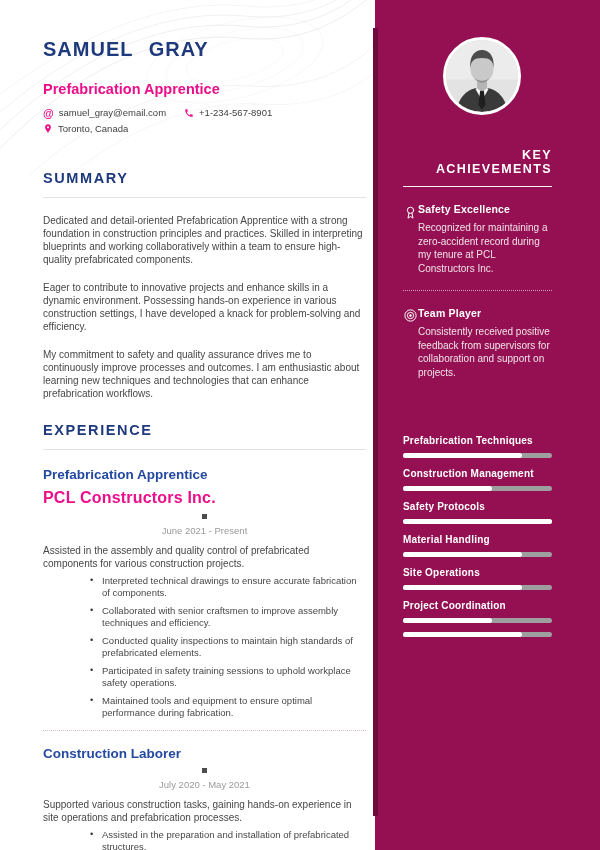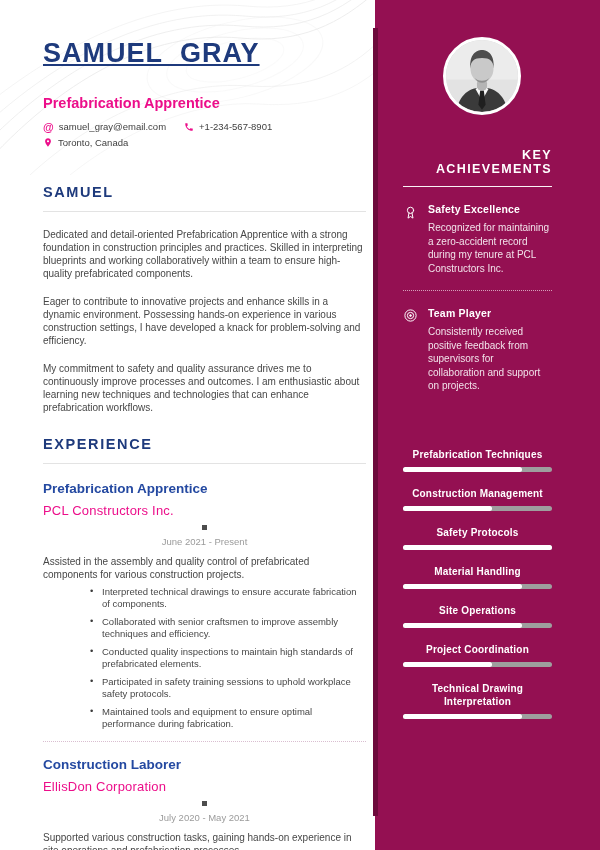--- a/index.html
+++ b/index.html
@@ -6,42 +6,42 @@
   html,body { background:#fff; }
   .page {
     position:relative; width:600px; height:850px; overflow:hidden;
     background:#fff; font-family:"Liberation Sans", sans-serif;
   }
   .swirl { position:absolute; top:0; left:0; pointer-events:none; }
 
   
   .main { position:absolute; left:0; top:0; width:375px; height:850px; padding:38px 9px 0 43px; }
   .name {
-    font-size:27px; font-weight:bold; color:var(--navy);
-    letter-spacing:1px; word-spacing:9px; margin-bottom:26px; position:relative;text-decoration:underline;
+    font-size:20px; font-weight:bold; color:var(--navy);
+    letter-spacing:1px; word-spacing:9px; margin-bottom:20px; position:relative;
   }
   .role-title { font-size:14.5px; font-weight:bold; color:var(--accent_pink); margin-bottom:10px; }
   .contacts { display:flex; flex-wrap:wrap; column-gap:18px; row-gap:5px; font-size:9.5px; color:#3e3e3e; }
   .contact { display:flex; align-items:center; gap:5px; }
   .at-glyph { color:var(--accent_pink); font-weight:bold; font-size:11px; line-height:10px; }
   .cicon svg { display:block; }
 
   .section { position:relative; }
   .section-heading {
     font-size:14.5px; font-weight:bold; color:var(--navy);
     letter-spacing:1.6px; padding-bottom:11px; border-bottom:1px solid #e3e3e3;
   }
   .summary-section { margin-top:36px; }
   .summary-body { padding-top:16px; }
   .summary-body p { font-size:10px; line-height:13px; color:var(--body_text); margin-bottom:15px; }
 
   .experience-section { margin-top:22px; }
   .exp-body { padding-top:17px; }
   .job-title { font-size:13.5px; font-weight:bold; color:var(--role_blue); margin-bottom:7px; }
-  .company { font-size:13px; font-weight:normal; color:var(--accent_pink); margin-bottom:7px; letter-spacing:.2px; }
+  .company { font-size:16px; font-weight:bold; color:var(--accent_pink); margin-bottom:7px; letter-spacing:.2px; }
   .dates { display:flex; align-items:center; gap:6px; font-size:9.5px; color:var(--muted_text); margin-bottom:8px;flex-direction:column; }
   .date-square { width:5px; height:5px; background:#4d4d4d; flex:none; }
   .job-desc { font-size:10px; line-height:13px; color:var(--body_text); margin-bottom:5px; }
   ul.bullets { list-style:none; padding-left:27px; }
   ul.bullets li { position:relative; font-size:9.5px; line-height:12px; color:var(--body_text); margin-bottom:6px;margin-left:32px; }
   ul.bullets li::before { content:"\2022"; position:absolute; left:-12px; top:-1px; color:#3c3c3c; }
   .job-divider { border:none; border-top:1px dotted #d9bed0; margin:11px 0 15px; }
 
   
   .sidebar {
@@ -54,29 +54,29 @@
     overflow:hidden; margin-left:40px; background:#dcdcdc;
   }
   .photo-wrap svg { display:block; }
 
   .side-heading {
     font-size:12.5px; font-weight:bold; letter-spacing:1.4px; color:#fff;
     padding-bottom:10px; border-bottom:1px solid rgba(255,255,255,.95);text-align:right;
   }
   .achievements-section { margin-top:33px; }
   .ach-list { padding-top:16px; }
-  .ach { display:flex; gap:10px; }
+  .ach { display:flex; gap:0; }
   .ach-icon { flex:none; width:15px; padding-top:1px; }
   .ach-title { font-size:10.5px; font-weight:bold; margin-bottom:6px; letter-spacing:.2px; }
   .ach-text { font-size:10px; line-height:13.5px; color:rgba(255,255,255,.88); }
   .side-divider { border:none; border-top:1px dotted rgba(255,255,255,.6); margin:15px 0 16px; }
 
   .expertise-section { margin-top:39px; }
   .skills { padding-top:16px; }
-  .skill { margin-bottom:15px;text-align:center; }
+  .skill { margin-bottom:9px; }
   .skill-name { font-size:10px; font-weight:bold; line-height:13px; margin-bottom:6px; letter-spacing:.2px; }
   .skill-track { width:100%; height:5px; background:var(--bar_track); border-radius:3px; }
   .skill-fill { height:5px; background:var(--bar_fill); border-radius:3px; }
 </style>
 </head>
 <body>
 
 <div class="page">
 
   <svg class="swirl" width="375" height="175" viewBox="0 0 375 175">
@@ -116,21 +116,21 @@
             <svg width="10" height="11" viewBox="0 0 24 24">
                 <path fill="#EC0E8A" d="M12 2C8.13 2 5 5.13 5 9c0 5.25 7 13 7 13s7-7.75 7-13c0-3.87-3.13-7-7-7zm0 9.5c-1.38 0-2.5-1.12-2.5-2.5s1.12-2.5 2.5-2.5 2.5 1.12 2.5 2.5-1.12 2.5-2.5 2.5z"></path>
               </svg>
           </span>
           <span>Toronto, Canada</span>
         </span>
       </div>
     </header>
 
     <section class="section summary-section">
-      <h2 class="section-heading">SAMUEL</h2>
+      <h2 class="section-heading">SUMMARY</h2>
       <div class="summary-body">
         <p>Dedicated and detail-oriented Prefabrication Apprentice with a strong foundation in construction principles and practices. Skilled in interpreting blueprints and working collaboratively within a team to ensure high-quality prefabricated components.</p>
         <p>Eager to contribute to innovative projects and enhance skills in a dynamic environment. Possessing hands-on experience in various construction settings, I have developed a knack for problem-solving and efficiency.</p>
         <p>My commitment to safety and quality assurance drives me to continuously improve processes and outcomes. I am enthusiastic about learning new techniques and technologies that can enhance prefabrication workflows.</p>
       </div>
     </section>
 
     <section class="section experience-section">
       <h2 class="section-heading">EXPERIENCE</h2>
       <div class="exp-body">
@@ -140,30 +140,29 @@
           <div class="company">PCL Constructors Inc.</div>
           <div class="dates">
             <span class="date-square"></span>
             <span>June 2021 - Present</span>
           </div>
           <p class="job-desc">Assisted in the assembly and quality control of prefabricated components for various construction projects.</p>
           <ul class="bullets">
             <li>Interpreted technical drawings to ensure accurate fabrication of components.</li>
             <li>Collaborated with senior craftsmen to improve assembly techniques and efficiency.</li>
             <li>Conducted quality inspections to maintain high standards of prefabricated elements.</li>
-            <li>Participated in safety training sessions to uphold workplace safety protocols.</li>
+            <li>Participated in safety training sessions to uphold workplace safety operations.</li>
             <li>Maintained tools and equipment to ensure optimal performance during fabrication.</li>
           </ul>
         </article>
 
         <hr class="job-divider">
 
         <article class="job">
           <h3 class="job-title">Construction Laborer</h3>
-          <div class="company">EllisDon Corporation</div>
           <div class="dates">
             <span class="date-square"></span>
             <span>July 2020 - May 2021</span>
           </div>
           <p class="job-desc">Supported various construction tasks, gaining hands-on experience in site operations and prefabrication processes.</p>
           <ul class="bullets">
             <li>Assisted in the preparation and installation of prefabricated structures.</li>
           </ul>
         </article>
 
@@ -264,21 +263,20 @@
               <div class="skill-fill" style="width: 80%;"></div>
             </div>
         </div>
         <div class="skill">
           <div class="skill-name">Project Coordination</div>
           <div class="skill-track">
               <div class="skill-fill" style="width: 60%;"></div>
             </div>
         </div>
         <div class="skill">
-          <div class="skill-name">Technical Drawing Interpretation</div>
           <div class="skill-track">
               <div class="skill-fill" style="width: 80%;"></div>
             </div>
         </div>
 
       </div>
     </section>
   </aside>
 </div>
 

